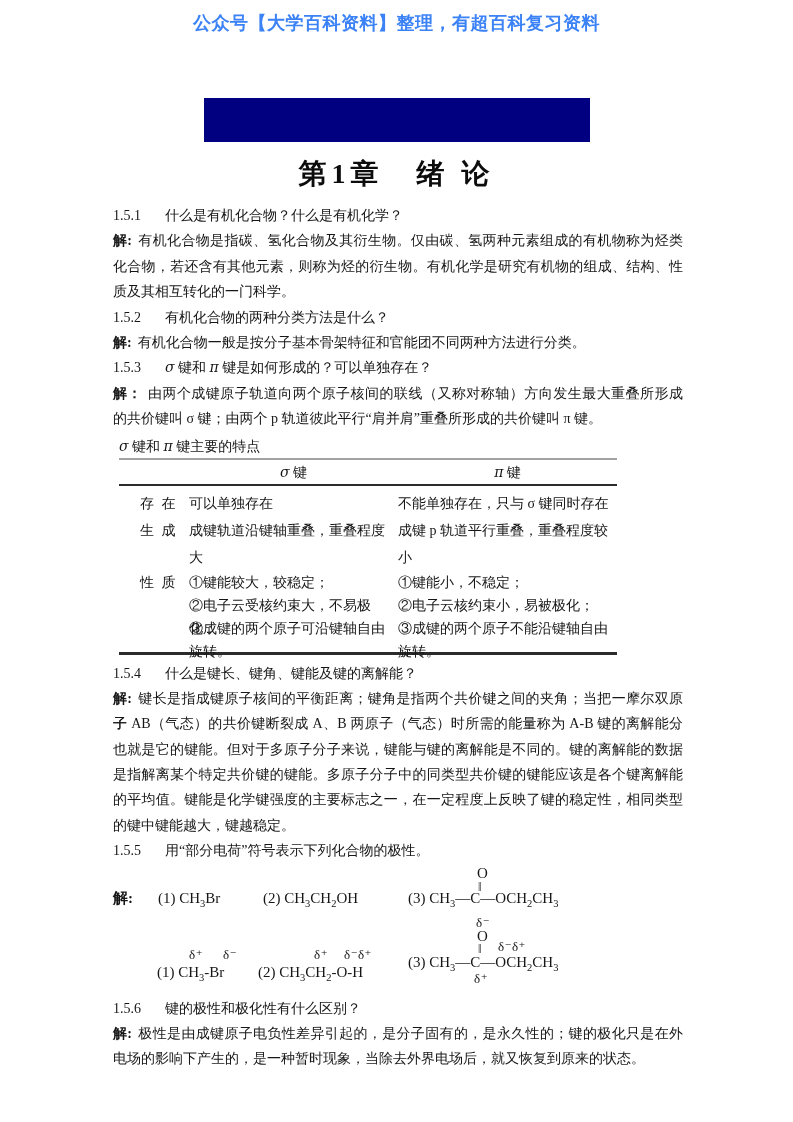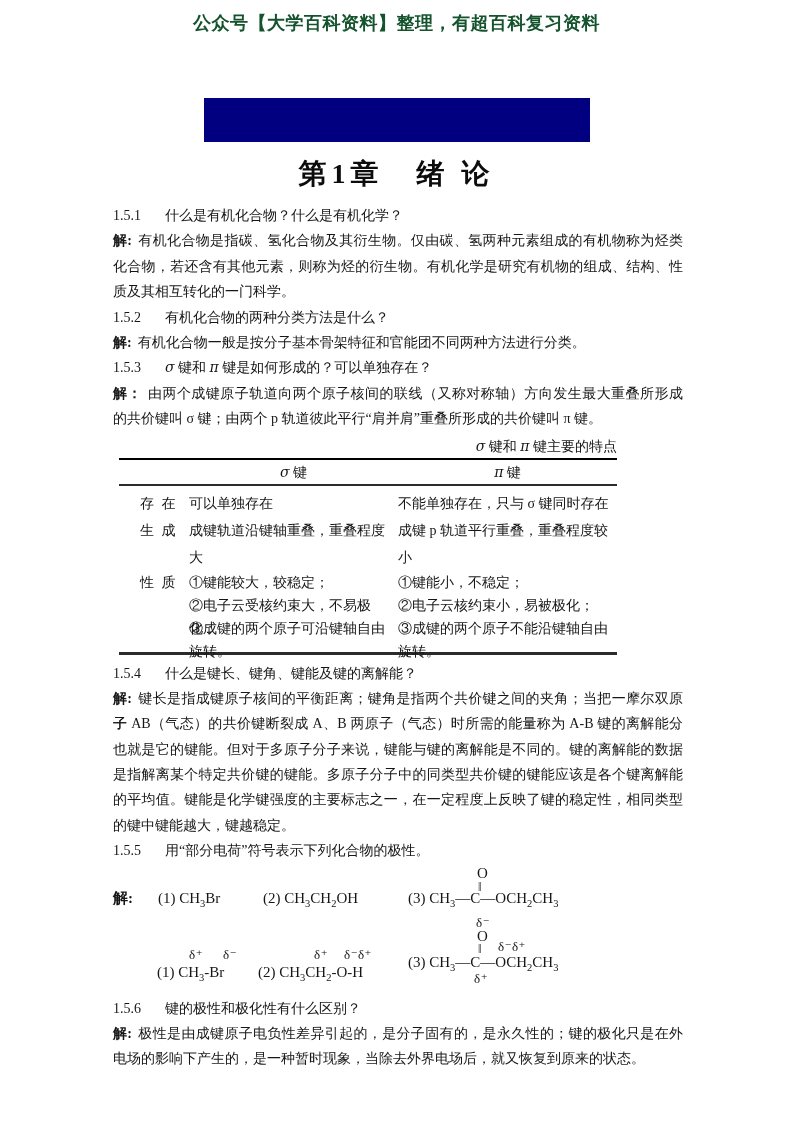--- a/index.html
+++ b/index.html
@@ -3,42 +3,42 @@
 <meta charset="utf-8">
 <style>
   html,body{margin:0;padding:0;background:#ffffff;}
   .page{
     position:relative;width:793px;height:1122px;background:#ffffff;
     font-family:"Liberation Serif","DejaVu Serif",serif;color:#161616;
     overflow:hidden;margin:0 auto;
   }
   .watermark{
     position:absolute;top:11px;left:0;width:100%;text-align:center;
-    font-weight:bold;font-size:18px;letter-spacing:0.5px;color:#14532d;
+    font-weight:bold;font-size:18px;letter-spacing:0.5px;color:#3b82f6;
   }
   .banner{position:absolute;left:204px;top:98px;width:386px;height:44px;}
   .chapter{
     position:absolute;top:155px;left:0;width:100%;text-align:center;
     font-size:28px;font-weight:bold;letter-spacing:5px;color:#0c0c0c;
   }
   .content{
     position:absolute;left:113px;top:203px;width:570px;
     font-size:14px;line-height:25.4px;
   }
   .line{height:25.4px;}
   .j{text-align:justify;text-align-last:justify;}
   .qnum{font-weight:normal;margin-right:24px;}
   .jie{font-weight:bold;margin-right:6px;}
   .greek{font-style:italic;font-family:"DejaVu Serif",serif;}
   
   .tbl{margin:3px 0 6px 6px;width:498px;font-size:14px;}
-  .tbl-title{text-align:right;height:23px;line-height:23px;}
+  .tbl-title{text-align:left;height:23px;line-height:23px;}
   .tbl-head{
     display:grid;grid-template-columns:70px 209px 1fr;
-    border-top:2px solid #000000;border-bottom:2px solid #2b2b2b;
+    border-top:2px solid #a3a3a3;border-bottom:2px solid #2b2b2b;
     height:24px;line-height:24px;
   }
   .tbl-head .hc{text-align:center;}
   .tbl-body{border-bottom:3px solid #2b2b2b;padding:4px 0 12px 0;}
   .trow{display:grid;grid-template-columns:70px 209px 1fr;line-height:27px;}
   .trow .lbl{padding-left:21px;letter-spacing:2px;}
   .trow3{display:grid;grid-template-columns:70px 209px 1fr;}
   .trow3 .lbl{padding-left:21px;line-height:23px;letter-spacing:2px;}
   .subline{line-height:23px;height:23px;}
   

